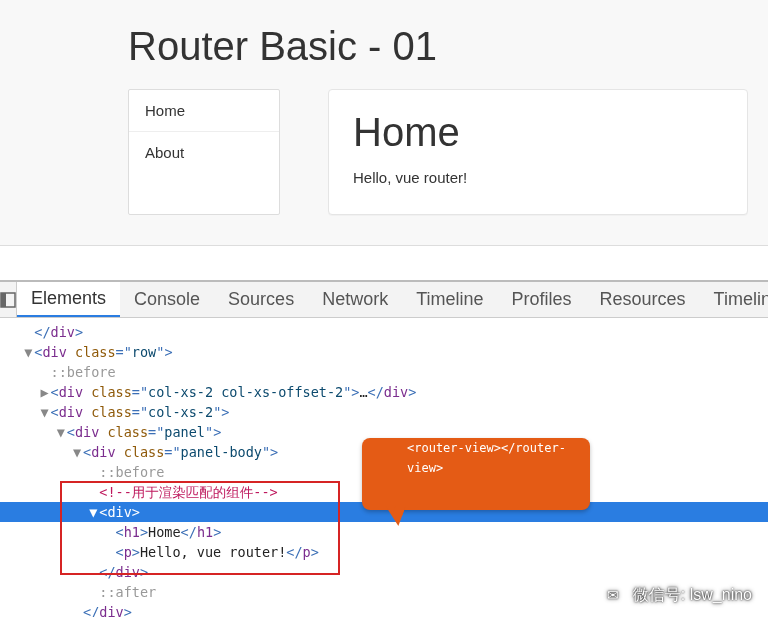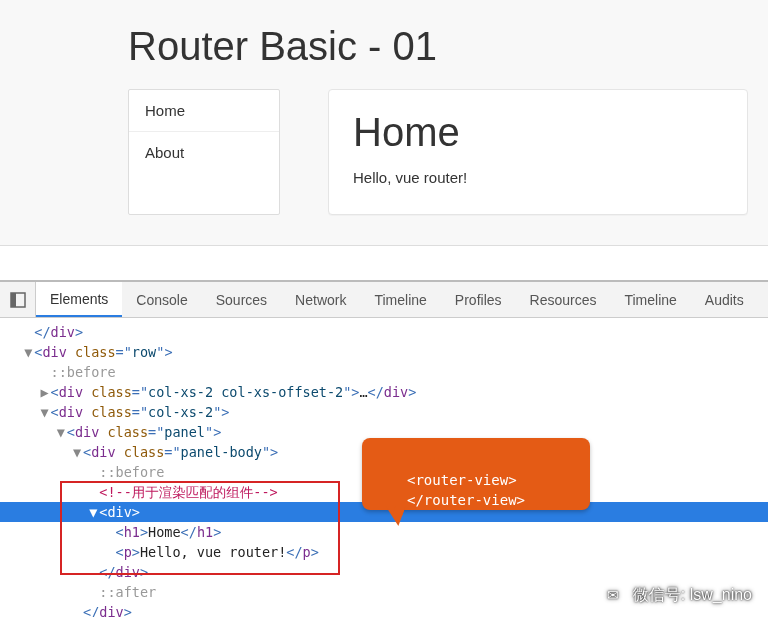--- a/index.html
+++ b/index.html
@@ -67,21 +67,21 @@
     background: #fff;
     position: absolute;
     left: 0; right: 0; top: 280px; bottom: 0;
   }
   .dt-tabs {
     display: flex;
     align-items: center;
     height: 36px;
     border-bottom: 1px solid #ccc;
     background: #f3f3f3;
-    font-size: 14px;
+    font-size: 18px;
     color: #555;
   }
   .dt-dock {
     width: 36px;
     display: flex;
     align-items: center;
     justify-content: center;
     border-right: 1px solid #ccc;
     height: 100%;
   }
@@ -135,23 +135,23 @@
   .callout {
     position: absolute;
     left: 362px;
     top: 120px;
     width: 228px;
     height: 72px;
     background: #e45b15;
     border-radius: 8px;
     color: #fff;
     font-family: Consolas, Menlo, monospace;
-    font-size: 14px;
-    display: flex;
-    align-items: flex-end;
+    font-size: 12px;
+    display: flex;
+    align-items: flex-start;
     justify-content: center;
     box-shadow: 0 2px 4px rgba(0,0,0,0.25);
     padding-left: 45px;
   }
   .callout::after {
     content: "";
     position: absolute;
     left: 20px;
     bottom: -16px;
     border: 10px solid transparent;

